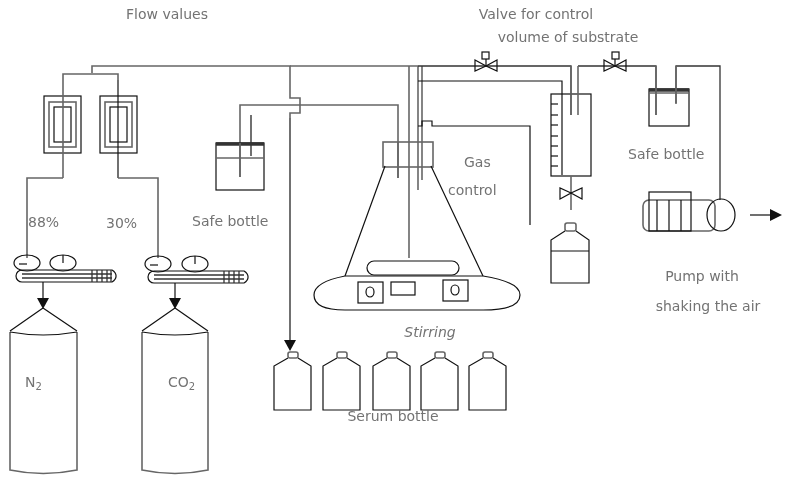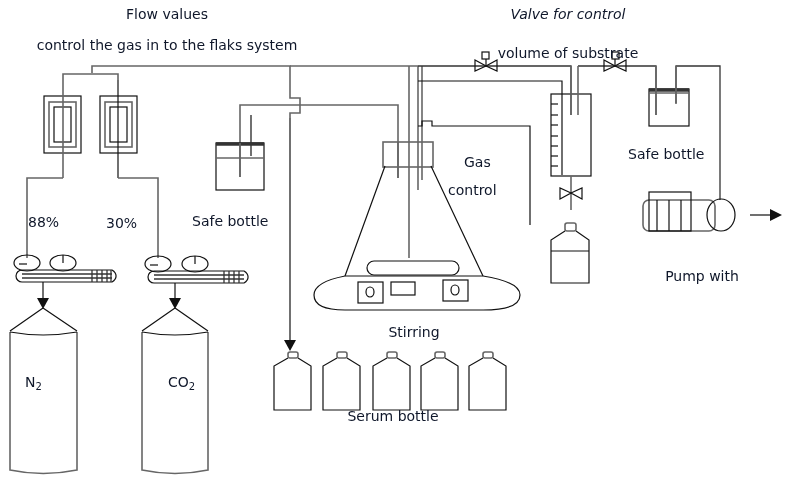--- a/index.html
+++ b/index.html
@@ -1,19 +1,19 @@
 <!DOCTYPE html>
 <html><head>
 <meta charset="utf-8">
 <style>
   html, body { margin:0; padding:0; background:#ffffff; }
   #stage { position:relative; width:796px; height:483px; overflow:hidden; background:#fff;
            font-family:"DejaVu Sans", sans-serif; }
   svg { position:absolute; left:0; top:0; }
-  .lbl { position:absolute; font-size:14px; color:#0f172a; white-space:nowrap; line-height:16px; }
+  .lbl { position:absolute; font-size:14px; color:#737373; white-space:nowrap; line-height:16px; }
   .c { transform:translateX(-50%); text-align:center; }
   .sub { font-size:10px; vertical-align:-3px; }
   .ln  { fill:none; stroke:#333; stroke-width:1.3; }
   .gr  { fill:none; stroke:#666; stroke-width:1.6; }
   .bk  { fill:none; stroke:#111; stroke-width:1.2; }
   .thick { stroke:#333; stroke-width:3.5; }
 </style>
 </head>
 <body>
 
@@ -195,34 +195,34 @@
     <line class="bk" x1="681" y1="200" x2="681" y2="231"></line>
     <ellipse class="bk" cx="721" cy="215" rx="14" ry="16" fill="#fff"></ellipse>
   </g>
   <g>
     <line class="bk" x1="750" y1="215" x2="772" y2="215"></line>
     <polygon points="770,209 782,215 770,221" fill="#111"></polygon>
   </g>
 </svg>
 
   <div class="lbl c" style="left:167px;top:6px;">Flow values</div>
-  <div class="lbl c" style="left:167px;top:37px;">control the gas in to the flaks system</div>
-
-  <div class="lbl c" style="left:568px;top:6px;font-style:italic;">Valve for control</div>
-  <div class="lbl c" style="left:568px;top:29px;margin-top:16px;">volume of substrate</div>
+
+  <div class="lbl c" style="left:536px;top:6px;">Valve for control</div>
+  <div class="lbl c" style="left:568px;top:29px;">volume of substrate</div>
 
   <div class="lbl" style="left:28px;top:214px;">88%</div>
   <div class="lbl" style="left:106px;top:215px;">30%</div>
 
   <div class="lbl" style="left:192px;top:213px;">Safe bottle</div>
   <div class="lbl" style="left:628px;top:146px;">Safe bottle</div>
 
   <div class="lbl" style="left:464px;top:154px;">Gas</div>
   <div class="lbl" style="left:448px;top:182px;">control</div>
 
-  <div class="lbl c" style="left:414px;top:324px;">Stirring</div>
+  <div class="lbl c" style="left:430px;top:324px;font-style:italic;">Stirring</div>
   <div class="lbl c" style="left:393px;top:408px;">Serum bottle</div>
 
   <div class="lbl c" style="left:702px;top:268px;">Pump with</div>
+  <div class="lbl c" style="left:708px;top:298px;">shaking the air</div>
 
   <div class="lbl" style="left:25px;top:374px;"><span>N</span><span class="sub">2</span></div>
   <div class="lbl" style="left:168px;top:374px;"><span>CO</span><span class="sub">2</span></div>
 </div>
 
 </body></html>

